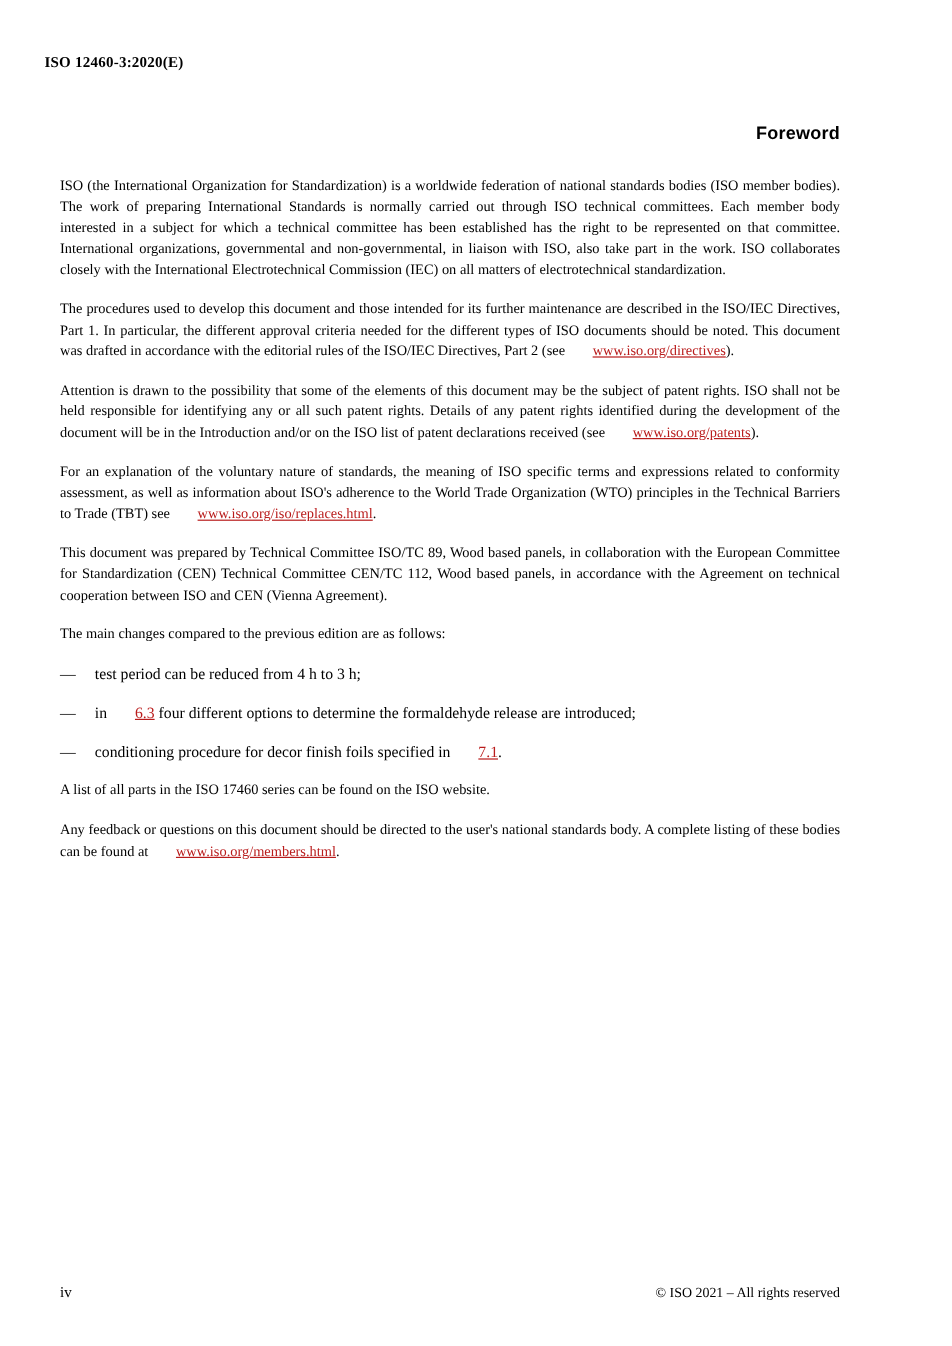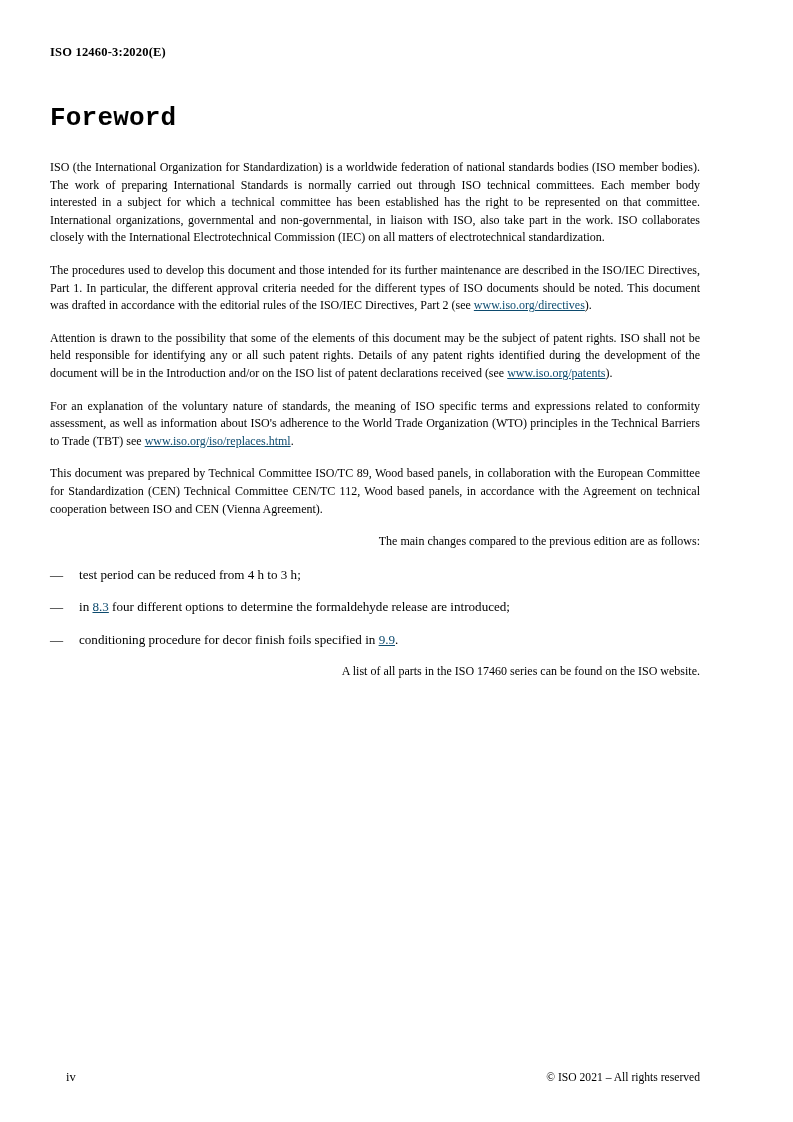--- a/index.html
+++ b/index.html
@@ -17,75 +17,76 @@
   .page {
     position: absolute;
     top: 0; left: 0;
     width: 793px;
     height: 1122px;
     box-sizing: border-box;
   }
   .header-ref {
     position: absolute;
     top: 45px;
-    left: 50px;
+    left: 37px;
     font-family: "Liberation Serif", serif;
     font-weight: bold;
     font-size: 12.5px;
     letter-spacing: 0.2px;
   }
   .content {
     position: absolute;
     top: 103px;
     left: 50px;
     width: 650px;
   }
   h1.foreword {
-    font-family: Liberation Mono, monospace;
+    font-family: Liberation Sans, sans-serif;
     font-weight: bold;
-    font-size: 26px;
+    font-size: 15px;
     margin: 0 0 26px 0;
     letter-spacing: 0.2px;
+    text-align: right;
   }
   p.body-par {
     font-size: 12px;
     line-height: 17.6px;
     margin: 0 0 15px 0;
     text-align: justify;
     text-justify: inter-word;
     hyphens: none;
   }
   p.body-par.last-left {
-    text-align: right;
+    text-align: left;
   }
   .dash-item {
     font-size: 13.1px;
     line-height: 17.6px;
     margin: 0 0 15px 0;
     padding-left: 29px;
     position: relative;
     text-align: left;
   }
   .dash-item .dash {
     position: absolute;
     left: 0;
     top: 0;
   }
   a.link {
-    color: #0c4a6e;
+    color: #b91c1c;
     text-decoration: underline;
+    margin-left: 20px;
   }
   .ital {
   }
   .footer-left {
     position: absolute;
     left: 50px;
     top: 1070px;
     font-size: 12.5px;
-    margin-left: 16px;
   }
   .footer-right {
     position: absolute;
     right: 93px;
     top: 1071px;
     font-size: 11.6px;
   }
 </style>
 </head>
 <body>
@@ -103,26 +104,27 @@
     <p class="body-par">For an explanation of the voluntary nature of standards, the meaning of ISO specific terms and expressions related to conformity assessment, as well as information about ISO's adherence to the World Trade Organization (WTO) principles in the Technical Barriers to Trade (TBT) see <a class="link" href="#">www.iso.org/iso/replaces.html</a>.</p>
     <p class="body-par">This document was prepared by Technical Committee ISO/TC 89, <span class="ital">Wood based panels</span>, in collaboration with the European Committee for Standardization (CEN) Technical Committee CEN/TC 112, <span class="ital">Wood based panels</span>, in accordance with the Agreement on technical cooperation between ISO and CEN (Vienna Agreement).</p>
     <p class="body-par last-left">The main changes compared to the previous edition are as follows:</p>
 
     <div class="dash-item">
       <span class="dash">—</span>
       <span>test period can be reduced from 4 h to 3 h;</span>
     </div>
     <div class="dash-item">
       <span class="dash">—</span>
-      <span>in <a class="link" href="#">8.3</a> four different options to determine the formaldehyde release are introduced;</span>
+      <span>in <a class="link" href="#">6.3</a> four different options to determine the formaldehyde release are introduced;</span>
     </div>
     <div class="dash-item">
       <span class="dash">—</span>
-      <span>conditioning procedure for decor finish foils specified in <a class="link" href="#">9.9</a>.</span>
+      <span>conditioning procedure for decor finish foils specified in <a class="link" href="#">7.1</a>.</span>
     </div>
 
     <p class="body-par last-left">A list of all parts in the ISO 17460 series can be found on the ISO website.</p>
+    <p class="body-par">Any feedback or questions on this document should be directed to the user's national standards body. A complete listing of these bodies can be found at <a class="link" href="#">www.iso.org/members.html</a>.</p>
   </div>
 
   <div class="footer-left">iv</div>
   <div class="footer-right">© ISO 2021 – All rights reserved</div>
 
 </div>
 
 </body></html>

